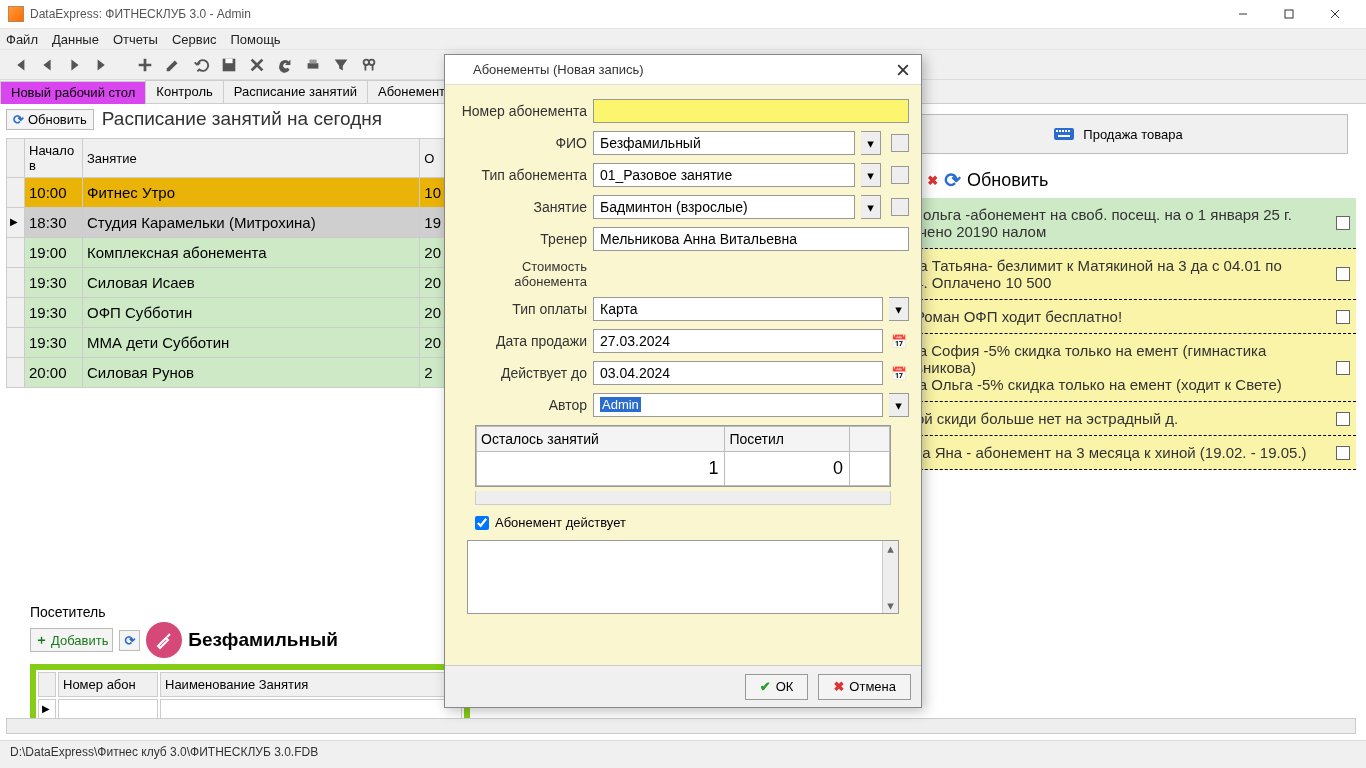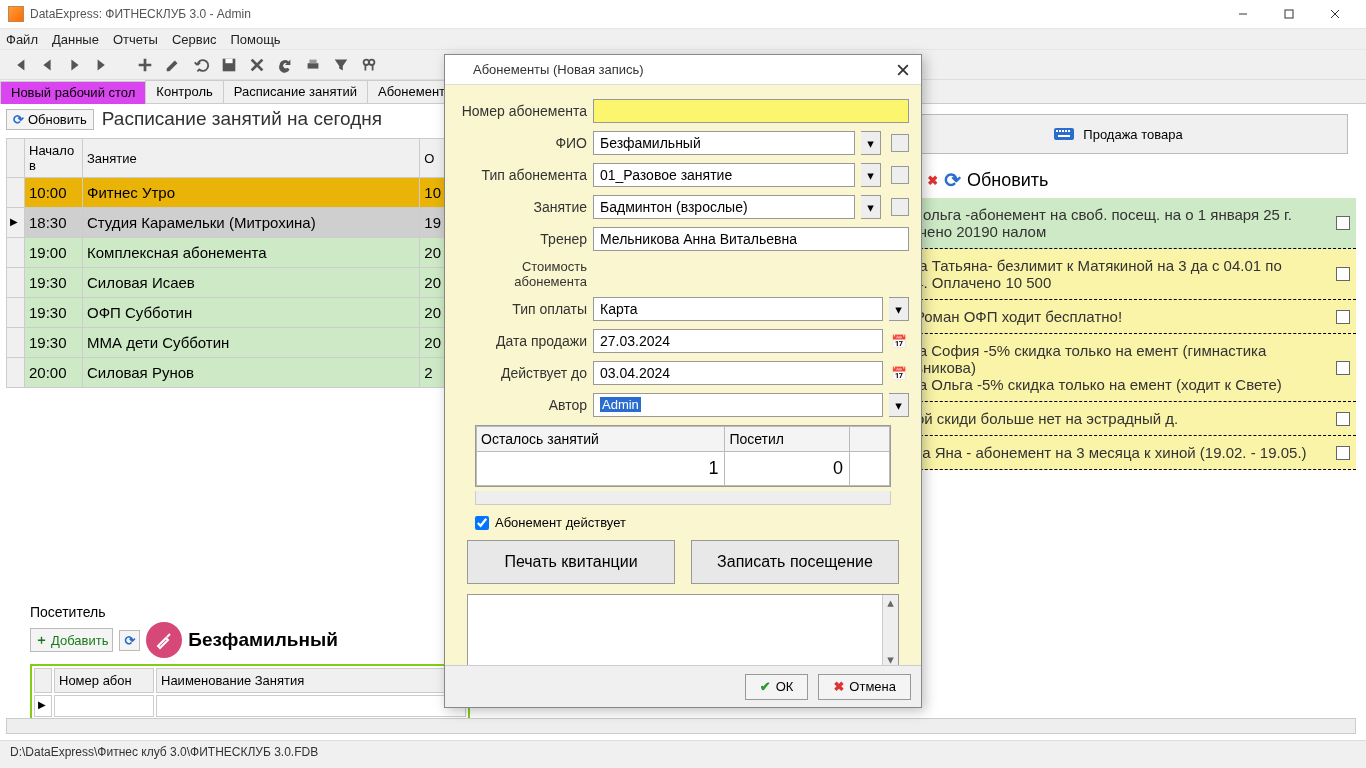--- a/index.html
+++ b/index.html
@@ -38,21 +38,21 @@
 .row-gray td{background:#cfcfcf;}
 .row-green td{background:#cde9c5;}
 
 
 .visitor{position:absolute;left:6px;top:500px;width:440px;margin-left:24px;}
 .vis-head{display:flex;align-items:center;gap:6px;}
 .btn-add{display:flex;align-items:center;gap:3px;border:1px solid #bbb;background:#f4f4f4;padding:2px 4px;font-size:12px;color:#1a7a1a;}
 .icon-refresh{color:#2a6dcf;font-weight:bold;}
 .pink-circle{width:36px;height:36px;background:#d64878;border-radius:50%;display:flex;align-items:center;justify-content:center;color:#fff;}
 .visitor-name{font-size:19px;font-weight:bold;}
-.vis-grid{margin-top:6px;border:2px solid #84cc16;}
+.vis-grid{margin-top:6px;border:6px solid #84cc16;}
 .vis-grid th{background:#f0f0f0;border:1px solid #ccc;padding:4px;font-weight:normal;text-align:left;}
 .vis-grid td{border:1px solid #ccc;height:22px;}
 
 
 .right-panel{position:absolute;left:880px;top:6px;right:10px;bottom:30px;}
 .goods-btn{width:460px;height:40px;margin:4px auto 14px;border:1px solid #bbb;background:#f0f0f0;display:flex;align-items:center;justify-content:center;gap:8px;font-size:16px;}
 .notes-ctrl{display:flex;align-items:center;gap:6px;font-size:18px;}
 .notes-ctrl .lbl{font-size:18px;}
 .note-item{background:#faf4a8;border-bottom:1px dashed #000;padding:8px 32px 8px 6px;position:relative;font-size:15px;color:#333;}
 .note-item.green{background:#cde9c5;}
@@ -422,24 +422,20 @@
           </tbody>
         </table>
     </div>
     <div style="height:14px;border:1px solid #ccc;border-top:none;margin:0 18px;background:#eee"></div>
 
     <div class="chk-row">
         <input type="checkbox" checked="" style="">
         <span>Абонемент действует</span>
       </div>
 
-    <div class="big-btns">
-      <div class="big-btn">Печать квитанции</div>
-      <div class="big-btn">Записать посещение</div>
-    </div>
 
     <div class="memo">
         <div class="sb">
           <span>▴</span>
           <span>▾</span>
         </div>
       </div>
   </div>
   <div class="dlg-foot">
     <div class="foot-btn">

